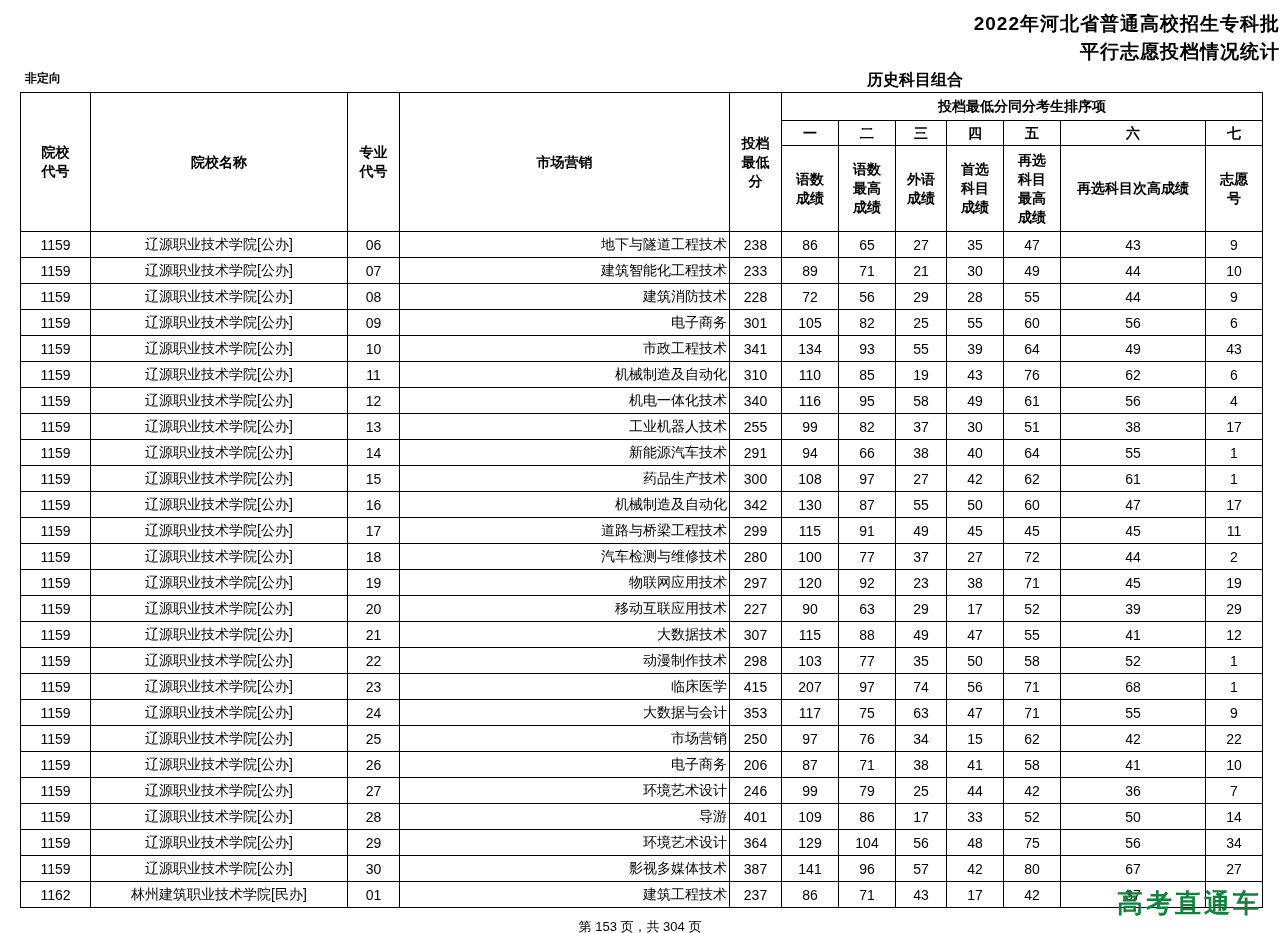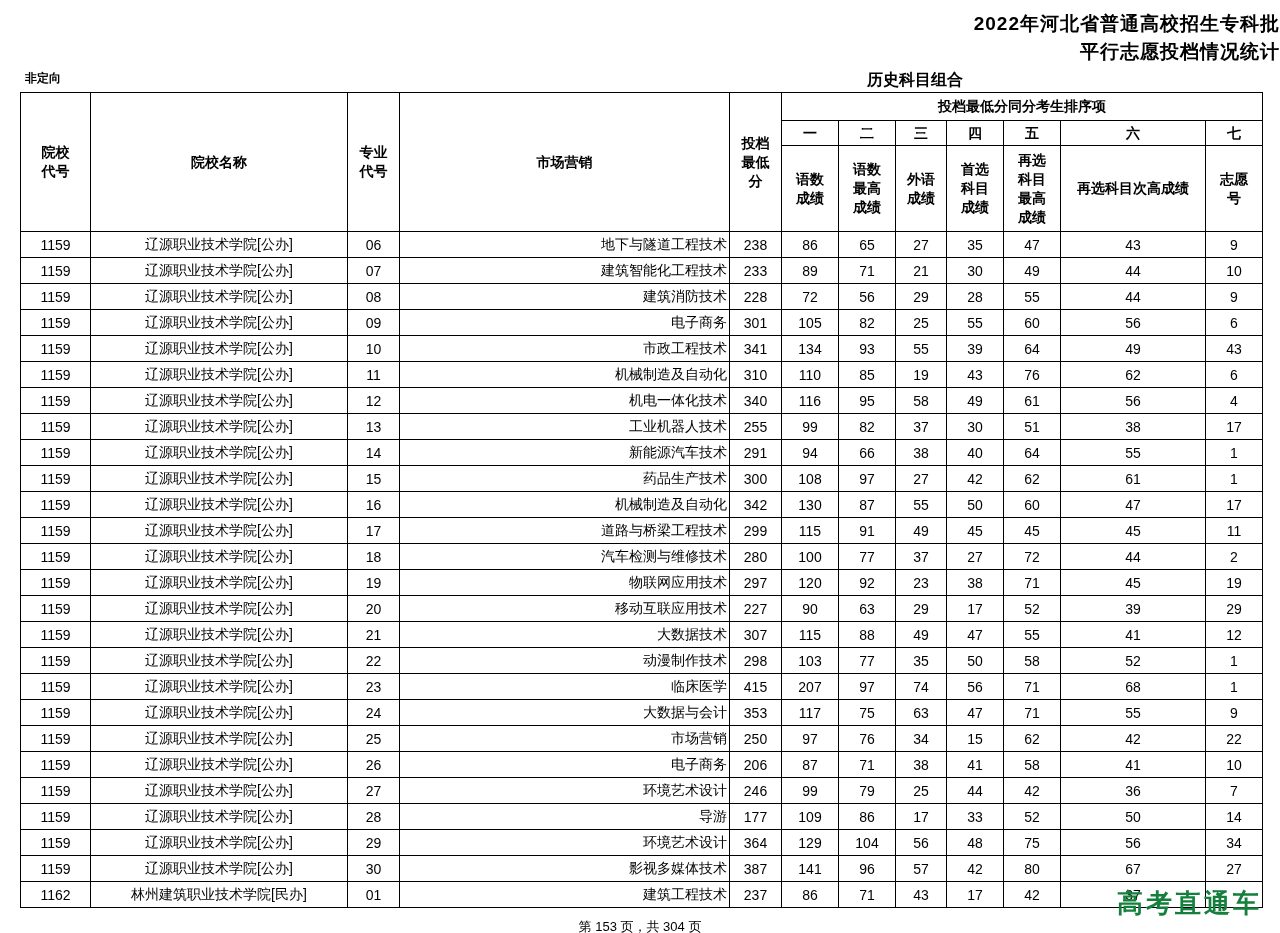--- a/index.html
+++ b/index.html
@@ -459,21 +459,21 @@
           <td>44</td>
           <td>42</td>
           <td>36</td>
           <td>7</td>
         </tr>
         <tr>
           <td>1159</td>
           <td>辽源职业技术学院[公办]</td>
           <td>28</td>
           <td class="cell-left">导游</td>
-          <td>177</td>
+          <td>401</td>
           <td>109</td>
           <td>86</td>
           <td>17</td>
           <td>33</td>
           <td>52</td>
           <td>50</td>
           <td>14</td>
         </tr>
         <tr>
           <td>1159</td>

